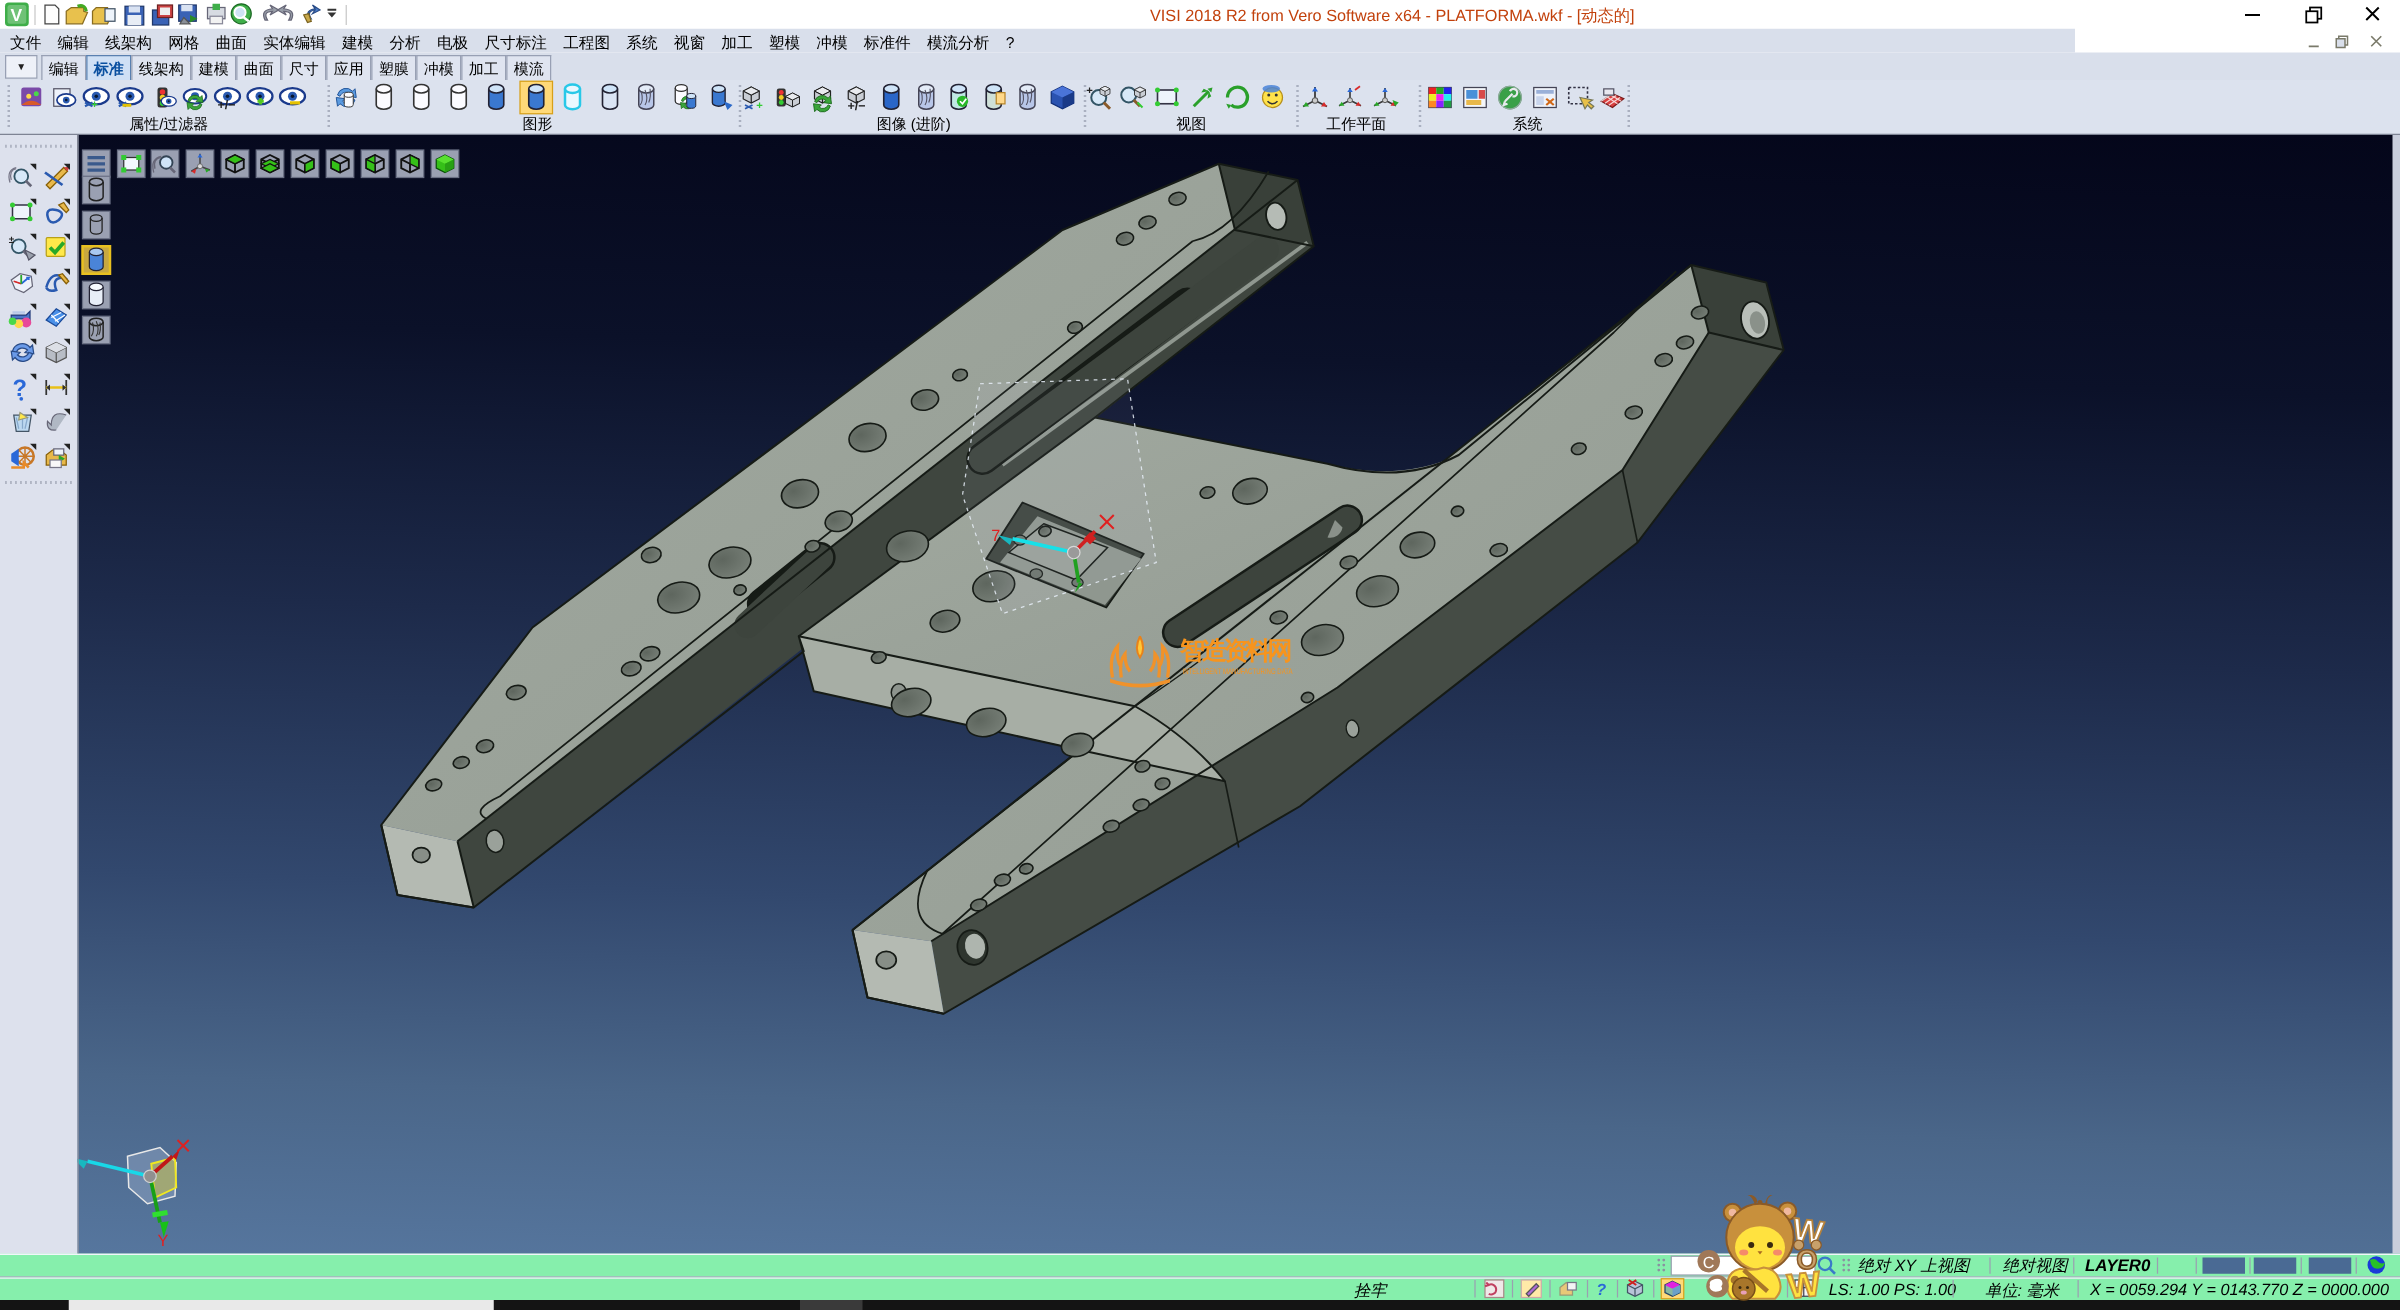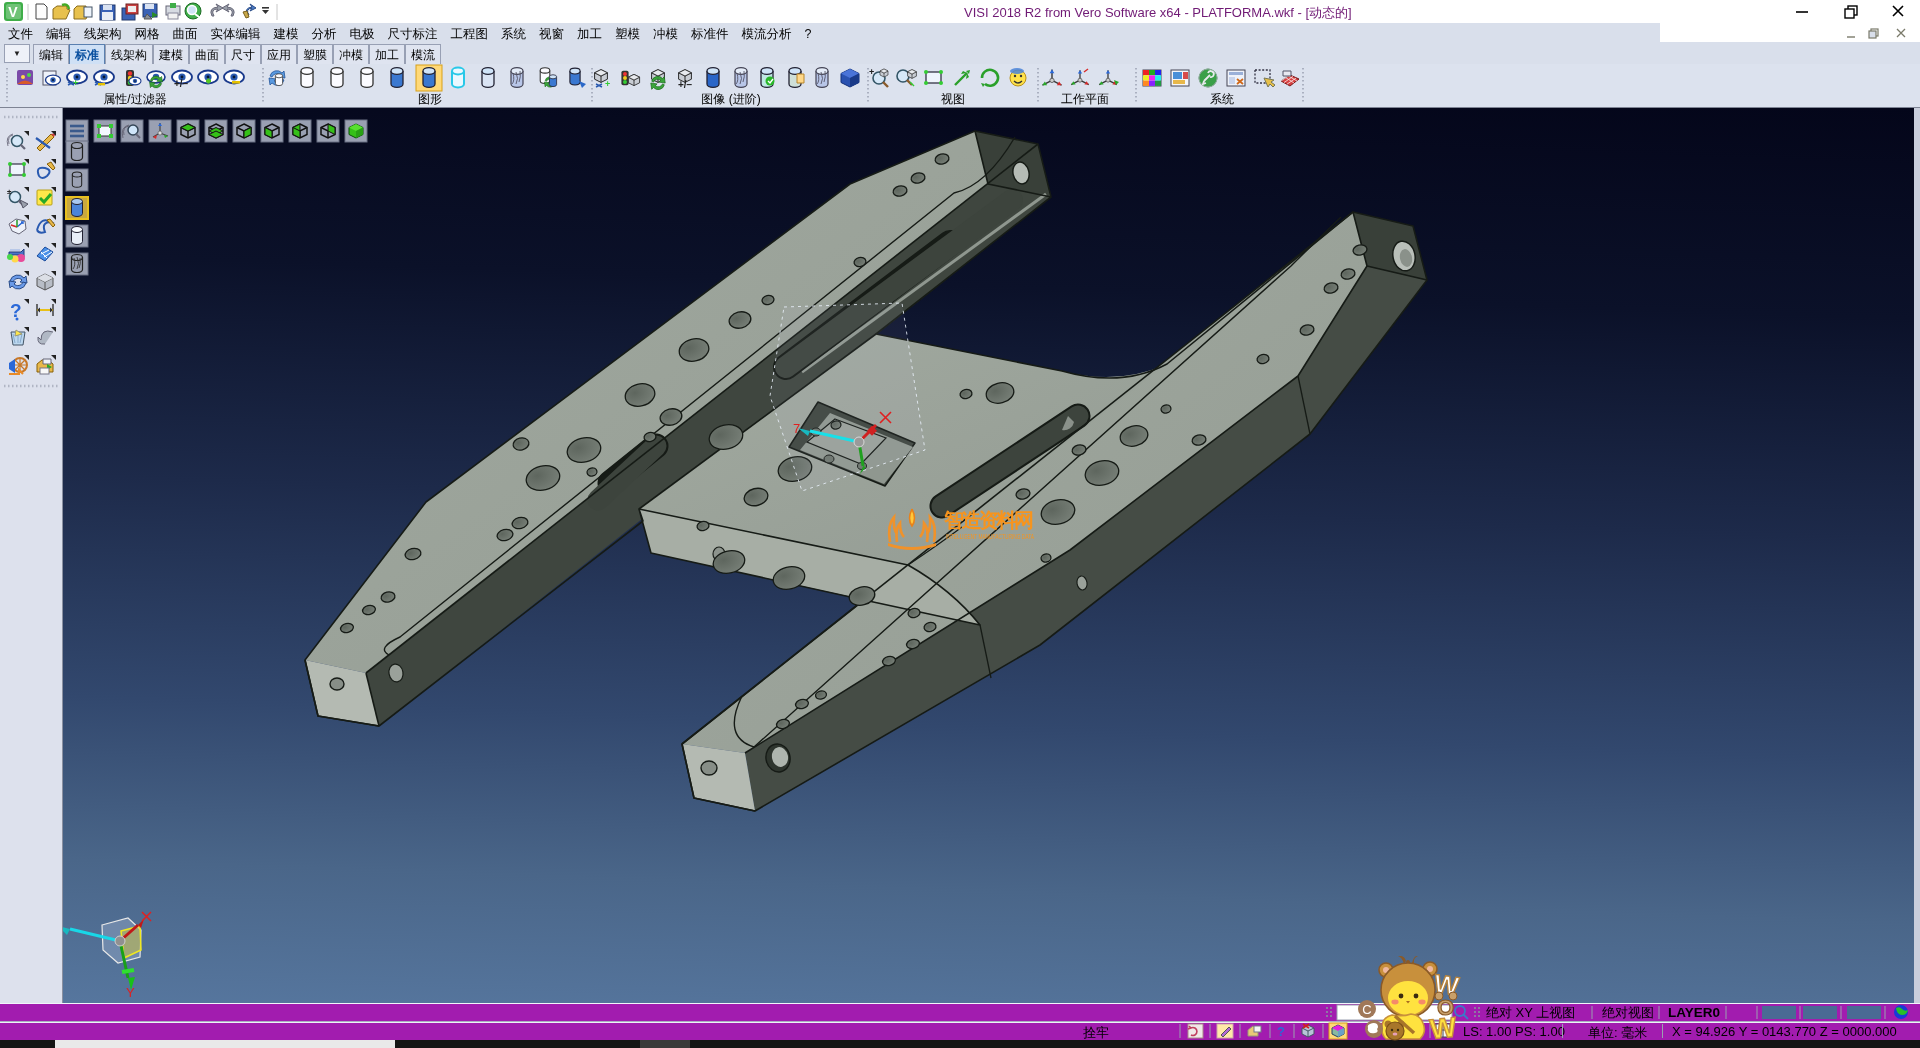--- a/index.html
+++ b/index.html
@@ -5,21 +5,21 @@
   * { margin:0; padding:0; box-sizing:border-box; }
   html,body { width:1920px; height:1048px; overflow:hidden; font-family:"Liberation Sans", sans-serif; }
   .abs { position:absolute; }
   #titlebar { left:0; top:0; width:1920px; height:23px; background:#ffffff; }
   #menubar { left:0; top:23px; width:1660px; height:19px; background:#d9dfeb; }
   #tabrow { left:0; top:42px; width:1920px; height:22px; background:#d9dfeb; }
   #toolbar { left:0; top:64px; width:1920px; height:44px; background:#dce2ee; border-bottom:1px solid #7e8494; }
   #sidebar { left:0; top:108px; width:62px; height:895px; background:#dde1ed; }
   #viewport { left:62px; top:108px; width:1858px; height:895px;
     background:linear-gradient(182deg,#04061a 0%,#0b1129 22%,#1d2a4a 45%,#32486e 68%,#4a6689 85%,#56769e 100%); }
-  #statusbar { left:0; top:1003px; width:1920px; height:37px; background:#a21caf; }
+  #statusbar { left:0; top:1003px; width:1920px; height:37px; background:#86efac;font-style:italic; }
   #taskbar { left:0; top:1040px; width:1920px; height:8px; background:#141414; }
 </style>
 </head>
 <body>
 <div class="abs" id="titlebar">
 <svg class="abs" style="left:0;top:0" width="640" height="23" viewBox="0 0 640 23">
   <rect x="4" y="2" width="19" height="19" rx="3" fill="#3fae49"></rect>
   <rect x="6" y="4" width="15" height="15" rx="2" fill="#fff" opacity="0.25"></rect>
   <text x="13" y="17" font-size="14" font-weight="bold" fill="#fff" text-anchor="middle" font-family="Liberation Sans">V</text>
   <line x1="28" y1="4" x2="28" y2="20" stroke="#c8c8c8"></line>
@@ -63,21 +63,21 @@
   <path d="M212 16 q-4 -8 6 -9 l-2 -3 7 4 -7 4 2 -3 q-8 0 -4 7 z" fill="#9aa0aa" stroke="#667"></path>
   <path d="M233 16 q4 -8 -6 -9 l2 -3 -7 4 7 4 -2 -3 q8 0 4 7 z" fill="#9aa0aa" stroke="#667"></path>
   <g>
     <path d="M247 15 q-3 -7 5 -8 l-2 -3 6 4 -6 3 2 -3 q-7 1 -3 7 z" fill="#4a7cc8" stroke="#2a4c88"></path>
     <path d="M243 12 l3 6 3 -1 -2 -6 z" fill="#c8a84a" stroke="#7a621f"></path>
   </g>
   <path d="M262 10 h7 l-3.5 4 z" fill="#333"></path>
   <rect x="262" y="7" width="7" height="1.6" fill="#333"></rect>
   <line x1="277" y1="4" x2="277" y2="20" stroke="#c8c8c8"></line>
 </svg>
-<div class="abs" style="left:964px;top:4px;font-size:13px;color:#701a75;">VISI 2018 R2 from Vero Software x64 - PLATFORMA.wkf - [动态的]</div>
+<div class="abs" style="left:920px;top:4px;font-size:13px;color:#c2410c;">VISI 2018 R2 from Vero Software x64 - PLATFORMA.wkf - [动态的]</div>
 <svg class="abs" style="left:1780px;top:0" width="140" height="23" viewBox="0 0 140 23">
   <line x1="16" y1="12" x2="28" y2="12" stroke="#000" stroke-width="1.6"></line>
   <rect x="68" y="6" width="9" height="9" fill="none" stroke="#000" stroke-width="1.4"></rect>
   <rect x="65" y="9" width="9" height="9" fill="#fff" stroke="#000" stroke-width="1.4"></rect>
   <path d="M113 6 l10 10 m0 -10 l-10 10" stroke="#000" stroke-width="1.6"></path>
 </svg>
 </div>
 <div class="abs" id="menubar">
 <div class="abs" style="left:8px;top:3px;font-size:12.5px;color:#000;letter-spacing:0;white-space:nowrap;">
 <span style="margin-right:13px">文件</span><span style="margin-right:13px">编辑</span><span style="margin-right:13px">线架构</span><span style="margin-right:13px">网格</span><span style="margin-right:13px">曲面</span><span style="margin-right:13px">实体编辑</span><span style="margin-right:13px">建模</span><span style="margin-right:13px">分析</span><span style="margin-right:13px">电极</span><span style="margin-right:13px">尺寸标注</span><span style="margin-right:13px">工程图</span><span style="margin-right:13px">系统</span><span style="margin-right:13px">视窗</span><span style="margin-right:13px">加工</span><span style="margin-right:13px">塑模</span><span style="margin-right:13px">冲模</span><span style="margin-right:13px">标准件</span><span style="margin-right:13px">模流分析</span><span>?</span>
@@ -875,21 +875,21 @@
 </svg>
 <svg class="abs" style="left:1428px;top:19px" width="30" height="18" viewBox="0 0 30 18">
   <line x1="2" y1="2" x2="2" y2="16" stroke="#9aa0b0"></line>
   <rect x="8" y="2" width="14" height="13" fill="#f4f6fa" stroke="#445"></rect>
   <path d="M8,8 h14 M15,2 v13" stroke="#445"></path>
 </svg>
 <div class="abs" style="left:1463px;top:21px;font-size:13px;color:#000;">LS: 1.00 PS: 1.00</div>
 <div class="abs" style="left:1562px;top:21px;width:1px;height:14px;background:#9aa0b0"></div>
 <div class="abs" style="left:1588px;top:21px;font-size:13px;color:#000;">单位: 毫米</div>
 <div class="abs" style="left:1662px;top:21px;width:1px;height:14px;background:#9aa0b0"></div>
-<div class="abs" style="left:1672px;top:21px;font-size:13px;color:#000;">X = 94.926 Y = 0143.770 Z = 0000.000</div>
+<div class="abs" style="left:1672px;top:21px;font-size:13px;color:#000;">X = 0059.294 Y = 0143.770 Z = 0000.000</div>
 </div>
 <div class="abs" id="taskbar">
 <div class="abs" style="left:55px;top:0;width:340px;height:8px;background:#e9e9e9"></div>
 <div class="abs" style="left:640px;top:0;width:50px;height:8px;background:#3a3a3a"></div>
 </div>
 
 <svg class="abs" style="left:1357px;top:956px" width="105" height="90" viewBox="0 0 105 90">
   <path d="M47,8 q-2,-7 -6,-8 q6,-1 8,5 z" fill="#8a5a28"></path>
   <path d="M55,7 q2,-8 6,-7 q-5,2 -4,7 z" fill="#8a5a28"></path>
   <circle cx="51" cy="6" r="2" fill="#8a5a28"></circle>

